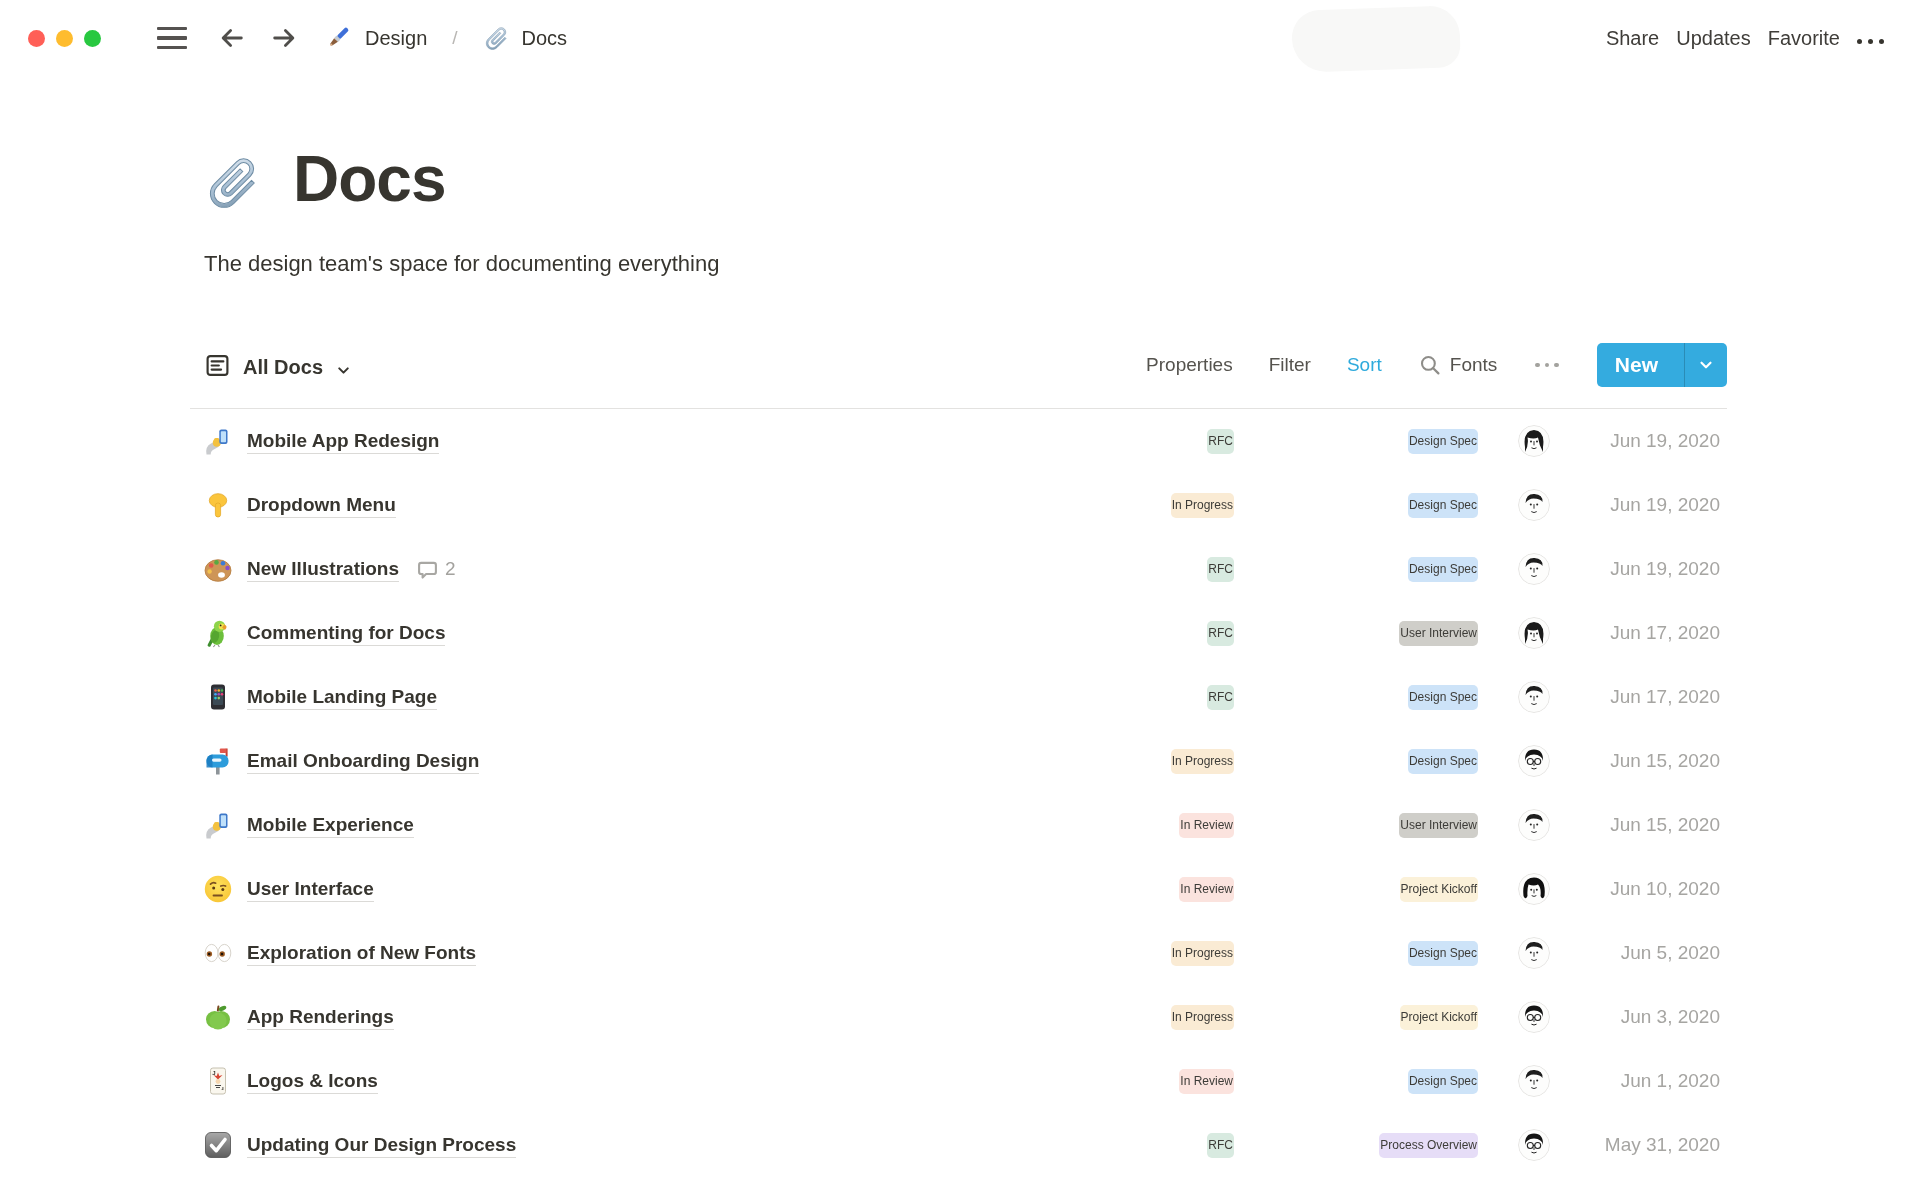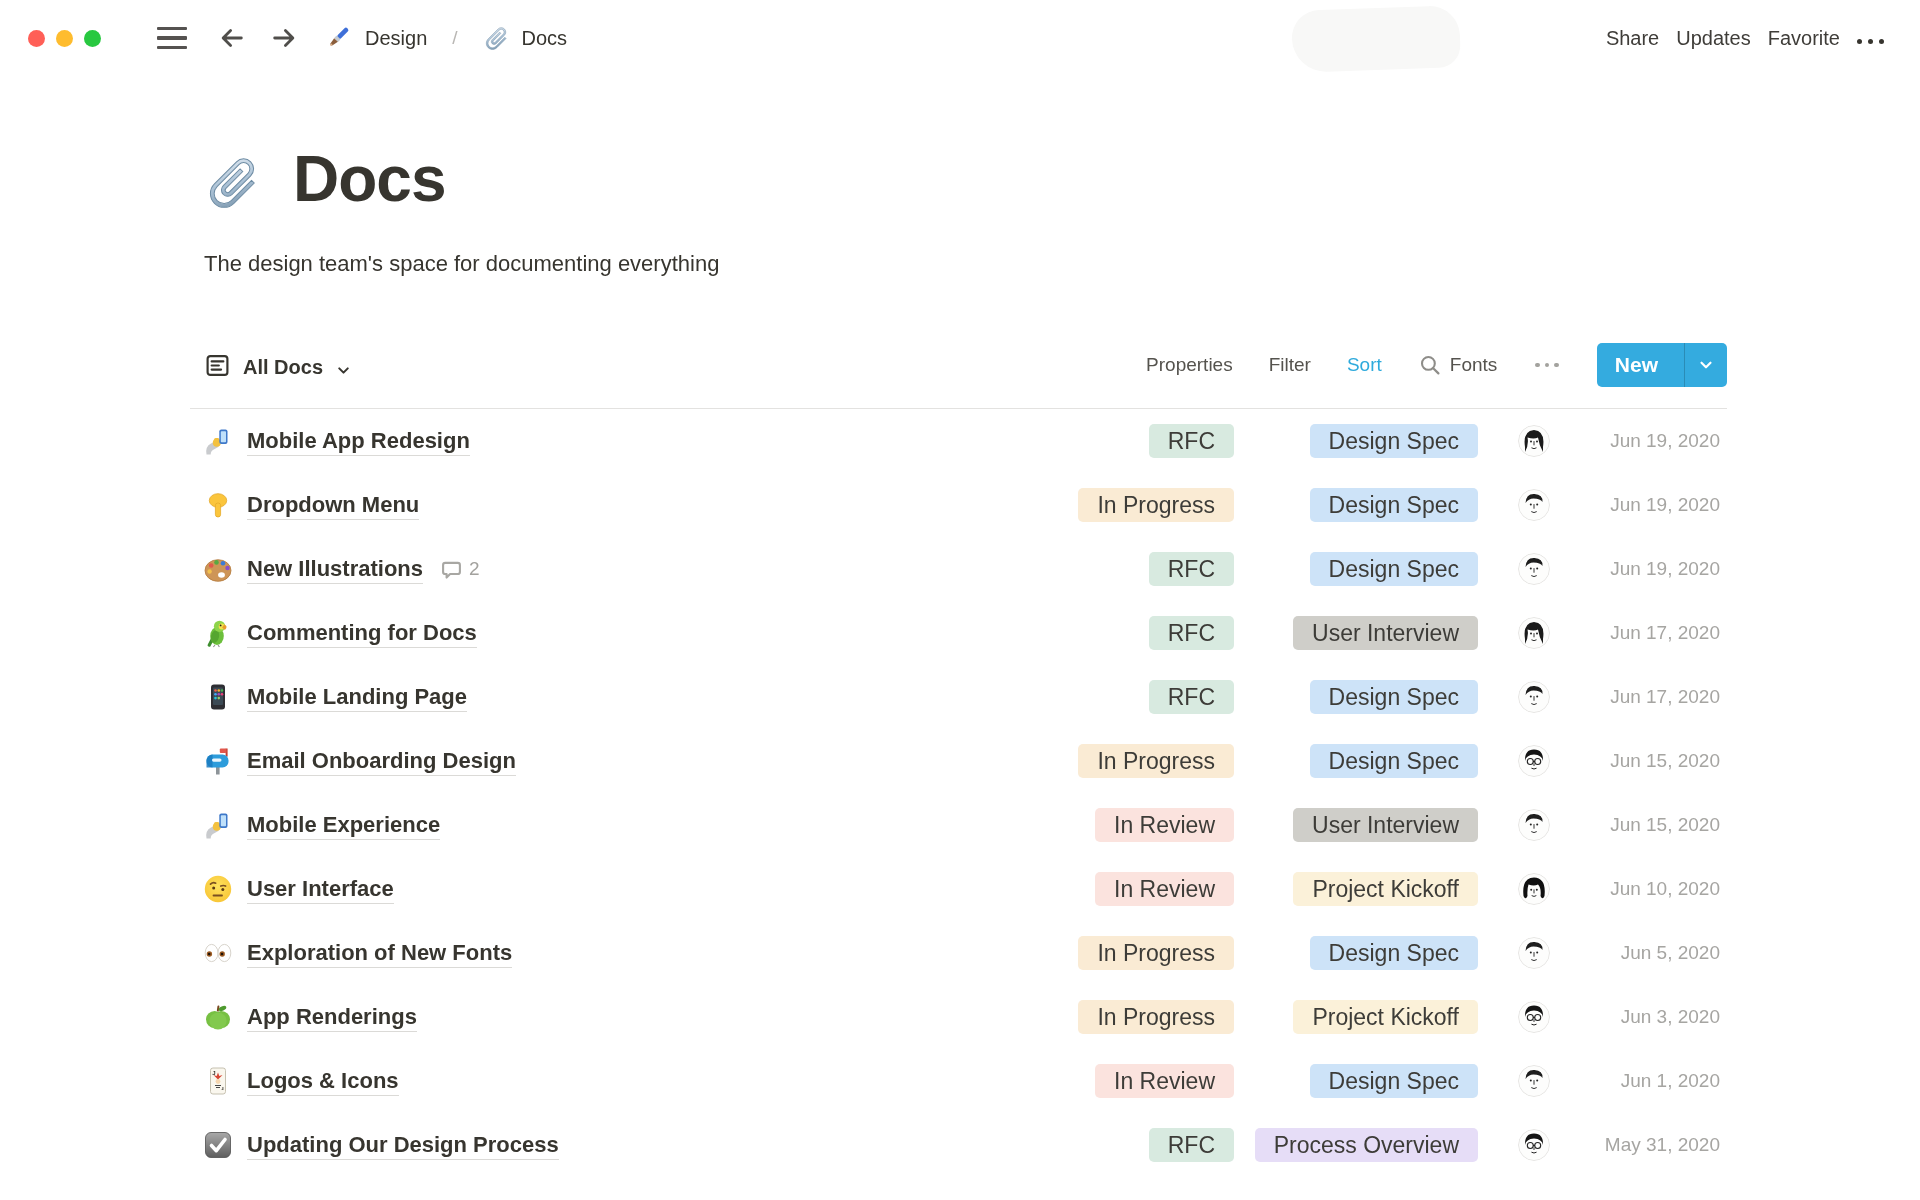--- a/index.html
+++ b/index.html
@@ -46,29 +46,29 @@
              overflow:hidden; cursor:pointer; color:#fff; }
   .new-btn .nb-label { display:flex; align-items:center; padding:0 26px 0 18px; font-size:21px; font-weight:600; }
   .new-btn .nb-sep { width:1px; background:rgba(0,0,0,0.18); }
   .new-btn .nb-caret { display:flex; align-items:center; padding:0 12px; }
   .divider { margin-top:19px; border-top:1px solid #E3E2E0; }
 
   
   .rows { }
   .row { height:64px; display:flex; align-items:center; cursor:pointer; }
   .emoji { width:30px; height:30px; flex:0 0 auto; margin-left:13px; }
-  .rtitle { margin-left:14px; font-size:22px; font-weight:600; color:#37352F; white-space:nowrap; }
+  .rtitle { margin-left:14px; font-size:19px; font-weight:600; color:#37352F; white-space:nowrap; }
   .rtitle .ul { border-bottom:1.5px solid #DBDAD7; padding-bottom:2px; }
   .comments { display:flex; align-items:center; gap:7px; margin-left:18px; color:#A3A29E; font-size:19px; }
   .spacer { flex:1; }
   .col { display:flex; justify-content:flex-end; flex:0 0 auto; }
   .col.status { width:185px; }
   .col.type { width:230px; margin-left:14px; }
-  .badge { display:inline-flex; align-items:center; height:34px; padding:0 19px; border-radius:5px;
-           font-size:23px; color:#3D3C38; white-space:nowrap; }
+  .badge { display:inline-flex; align-items:center; height:25px; padding:0 1px; border-radius:5px;
+           font-size:12px; color:#3D3C38; white-space:nowrap; }
   .avatar { flex:0 0 auto; margin-left:40px; width:32px; height:32px; border-radius:50%; overflow:hidden; }
   .avatar svg { width:32px; height:32px; display:block; }
   .date { flex:0 0 auto; width:142px; margin-left:35px; text-align:right; padding-right:7px;
           font-size:19px; color:#A6A5A2; white-space:nowrap; }
   .hidden-defs { position:absolute; width:0; height:0; overflow:hidden; }
 </style>
 </head>
 <body>
 
 <svg class="hidden-defs" xmlns="http://www.w3.org/2000/svg">

